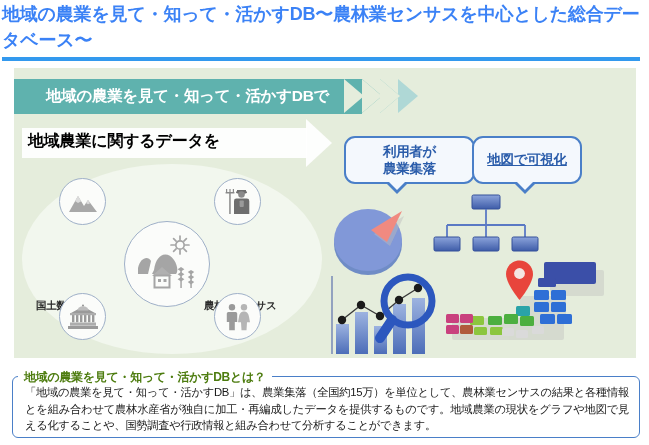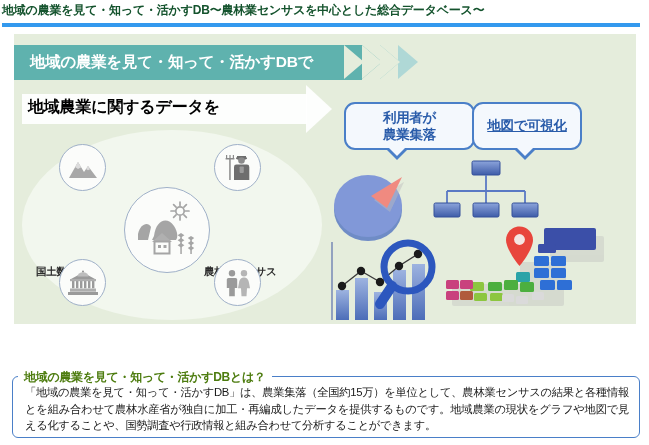--- a/index.html
+++ b/index.html
@@ -9,23 +9,23 @@
   }
   body {
     width: 649px; height: 445px;
     font-family: "Liberation Sans", "DejaVu Sans", sans-serif;
     overflow: hidden;
     position: relative;
   }
 
   
   #page-title {
-    font-size: 12px;
-    font-weight: bold;
-    color: #14532d;
+    font-size: 18px;
+    font-weight: bold;
+    color: #3b82f6;
     line-height: 1.42;
     letter-spacing: -0.2px;
     padding: 2px 2px 0 2px;
     width: 645px;
   }
   #title-rule {
     height: 4px;
     background: #3399EE;
     margin: 4px 2px 7px 2px;
     width: 638px;
@@ -47,21 +47,21 @@
     left: 0; top: 11px;
     width: 348px; height: 35px;
     background: #5FB2AE;
     display: flex;
     align-items: center;
   }
   #teal-banner-text {
     color: #ffffff;
     font-weight: bold;
     font-size: 15.5px;
-    padding-left: 16px;
+    padding-left: 32px;
     letter-spacing: -0.3px;
     white-space: nowrap;
   }
   .chev {
     position: absolute;
     top: 11px;
     width: 0; height: 0;
     border-top: 17.5px solid transparent;
     border-bottom: 17.5px solid transparent;
     border-left: 20px solid #5FB2AE;

